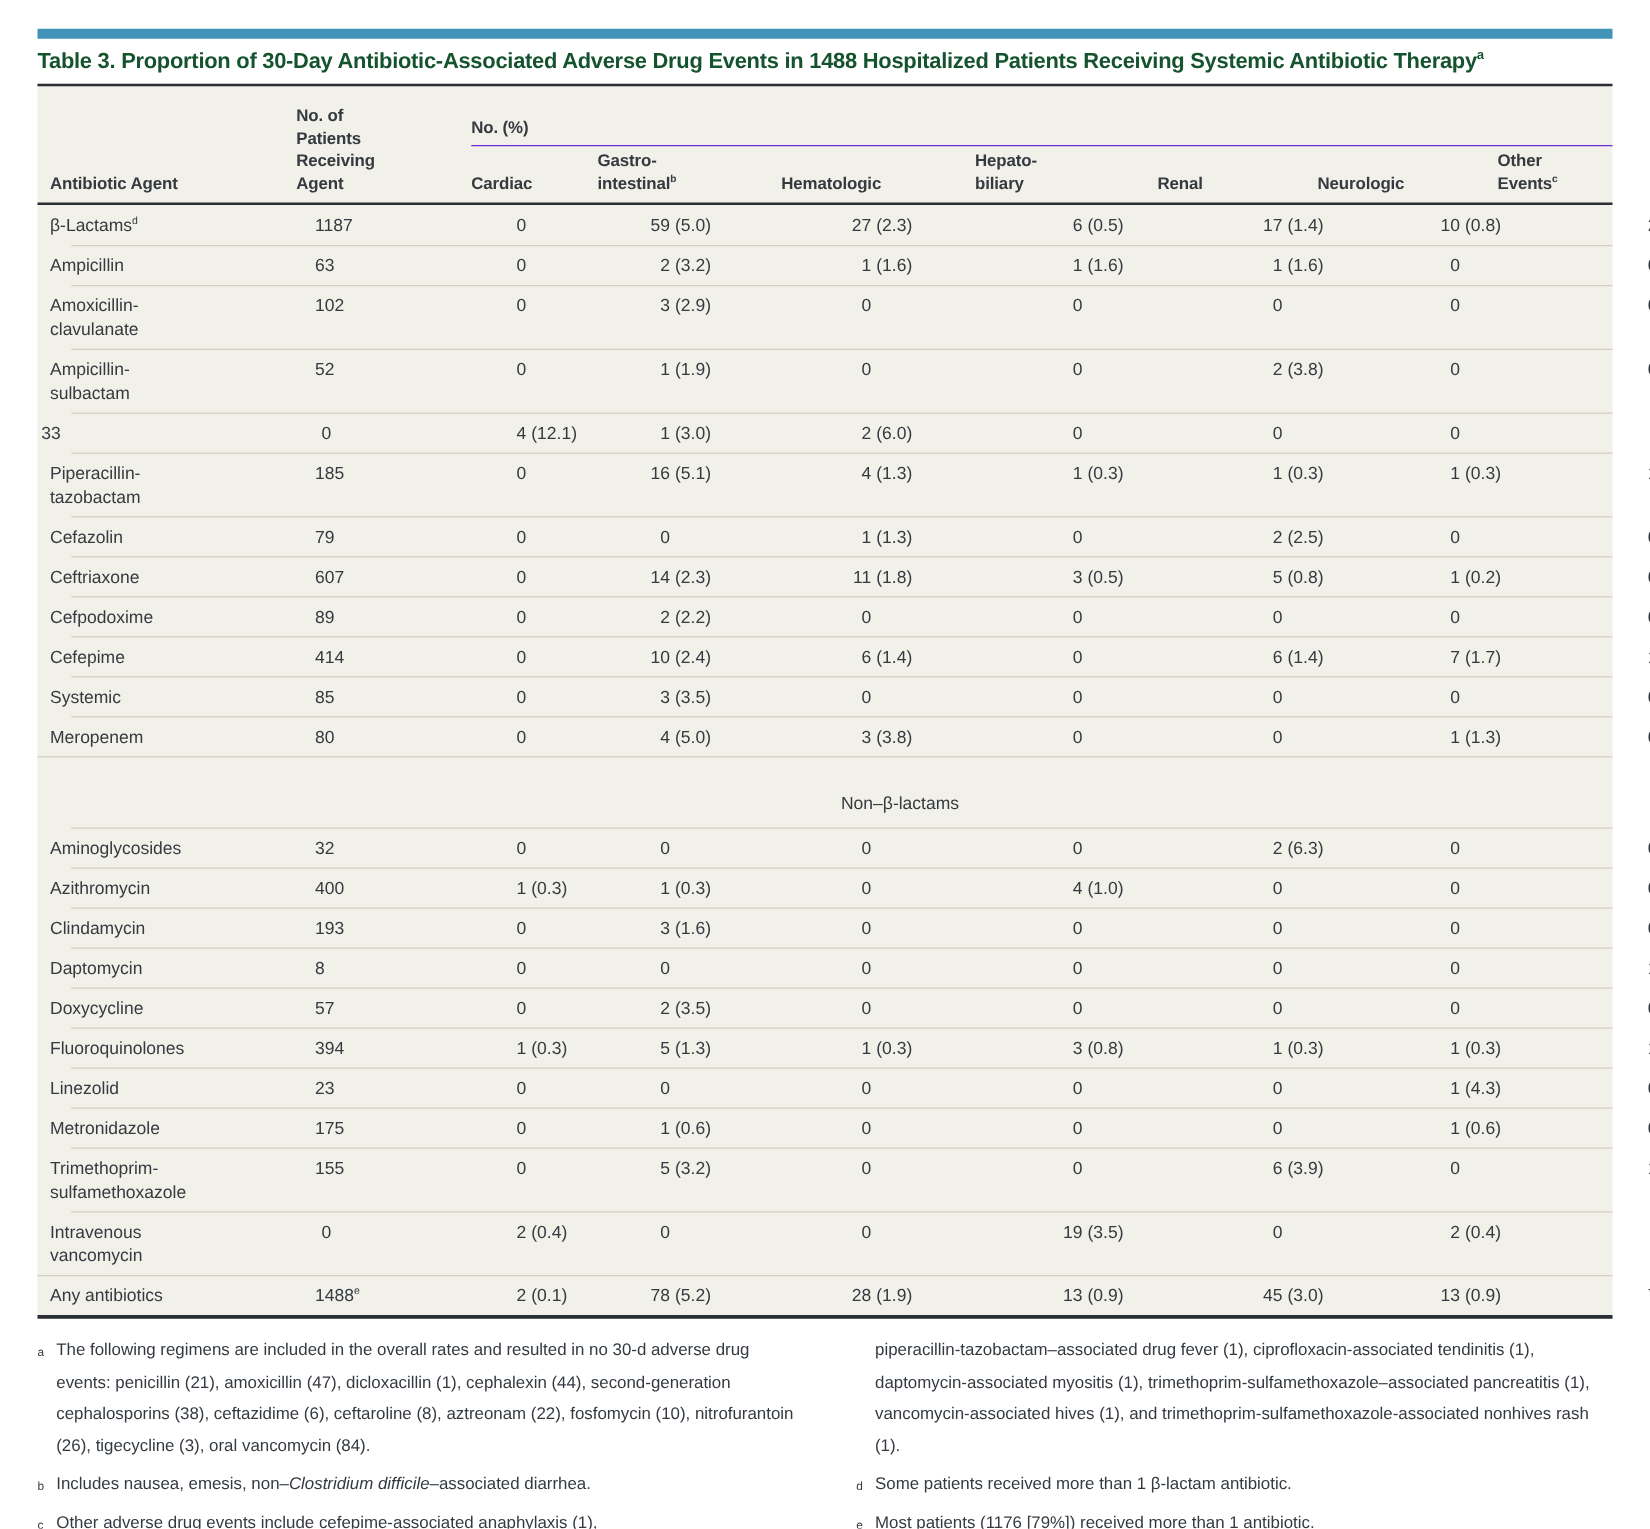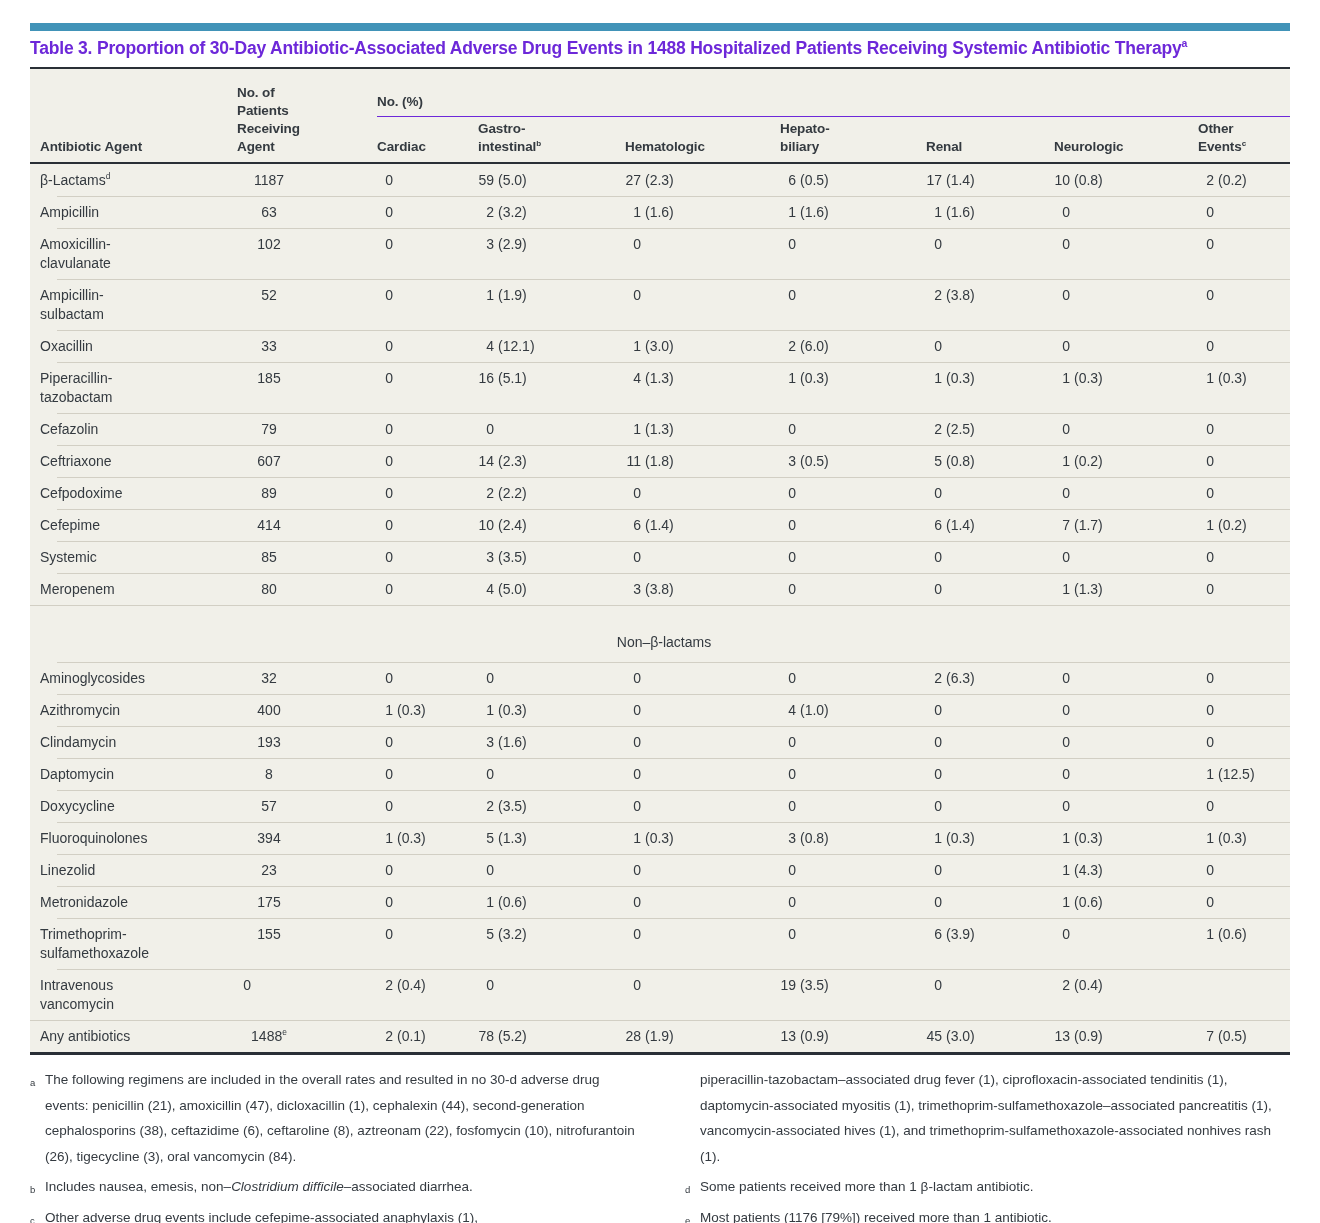--- a/index.html
+++ b/index.html
@@ -15,21 +15,21 @@
   body{
     width:1320px;height:1223px;overflow:hidden;
     font-family:"Liberation Sans","DejaVu Sans",sans-serif;
     color:var(--text);
   }
   .page{padding:23px 30px 0 30px;}
   .accent-bar{height:8px;background:var(--accent);}
   .title{
     margin-top:7px;margin-bottom:8px;
     font-size:17.5px;font-weight:bold;letter-spacing:-0.2px;
-    color:#6d28d9;
+    color:#14532d;
   }
   sup{font-size:60%;vertical-align:super;line-height:0;}
   .table-block{
     background:var(--table-bg);
     border-top:2px solid var(--rule-dark);
     border-bottom:3px solid var(--rule-dark);
   }
   .thead{
     display:grid;
     grid-template-columns:var(--cols);
@@ -38,31 +38,31 @@
     font-weight:bold;font-size:13.5px;line-height:18px;
   }
   .th{letter-spacing:-0.1px;}
   .th-agent{grid-area:1/1/3/2;align-self:end;padding:0 0 6px 10px;}
   .th-patients{grid-area:1/2/3/3;align-self:end;padding:0 0 6px 2px;}
   .th-spanner{grid-area:1/3/2/10;align-self:stretch;display:flex;align-items:flex-end;
     padding-bottom:5px;border-bottom:1px solid #6d28d9;}
   .th-ev{grid-row:2;align-self:end;padding-bottom:6px;}
   .tr{
     display:grid;grid-template-columns:var(--cols);
-    position:relative;font-size:14px;line-height:19px;
+    position:relative;font-size:14px;line-height:19px;gap:14px;
   }
   .tr::before{content:'';position:absolute;top:0;left:27px;right:0;
     border-top:1px solid var(--rule-light);}
   .tr.group::before{left:0;}
   .tr.first::before{display:none;}
   .td{padding:7px 2px 6px 0;}
   .td-agent{padding-left:10px;}
   .td-agent.indent{}
   .tr.section .td-agent{grid-column:1/-1;padding-top:28px;padding-bottom:10px;text-align:center;}
-  .pat{display:inline-block;min-width:40px;text-align:center;margin-left:14px;}
+  .pat{display:inline-block;min-width:40px;text-align:left;margin-left:3px;}
   .n{display:inline-block;min-width:16px;text-align:right;}
   .pct{margin-left:4px;}
   .footnotes{
     display:grid;grid-template-columns:1fr 1fr;column-gap:50px;
     margin-top:12px;font-size:13.5px;line-height:25.5px;
   }
   .fn{position:relative;padding-left:15px;margin-top:5px;}
   .fn:first-child{margin-top:0;}
   .fn-marker{position:absolute;left:0;top:3px;font-size:9.5px;}
   .fn.cont{margin-top:0;}
@@ -123,21 +123,20 @@
           <div class="td td-patients"><span class="pat">52</span></div>
           <div class="td"><span class="n">0</span></div>
           <div class="td"><span class="n">1</span><span class="pct">(1.9)</span></div>
           <div class="td"><span class="n">0</span></div>
           <div class="td"><span class="n">0</span></div>
           <div class="td"><span class="n">2</span><span class="pct">(3.8)</span></div>
           <div class="td"><span class="n">0</span></div>
           <div class="td"><span class="n">0</span></div>
         </div>
         <div class="tr">
-          <div class="td td-agent indent">Oxacillin</div>
           <div class="td td-patients"><span class="pat">33</span></div>
           <div class="td"><span class="n">0</span></div>
           <div class="td"><span class="n">4</span><span class="pct">(12.1)</span></div>
           <div class="td"><span class="n">1</span><span class="pct">(3.0)</span></div>
           <div class="td"><span class="n">2</span><span class="pct">(6.0)</span></div>
           <div class="td"><span class="n">0</span></div>
           <div class="td"><span class="n">0</span></div>
           <div class="td"><span class="n">0</span></div>
         </div>
         <div class="tr">

